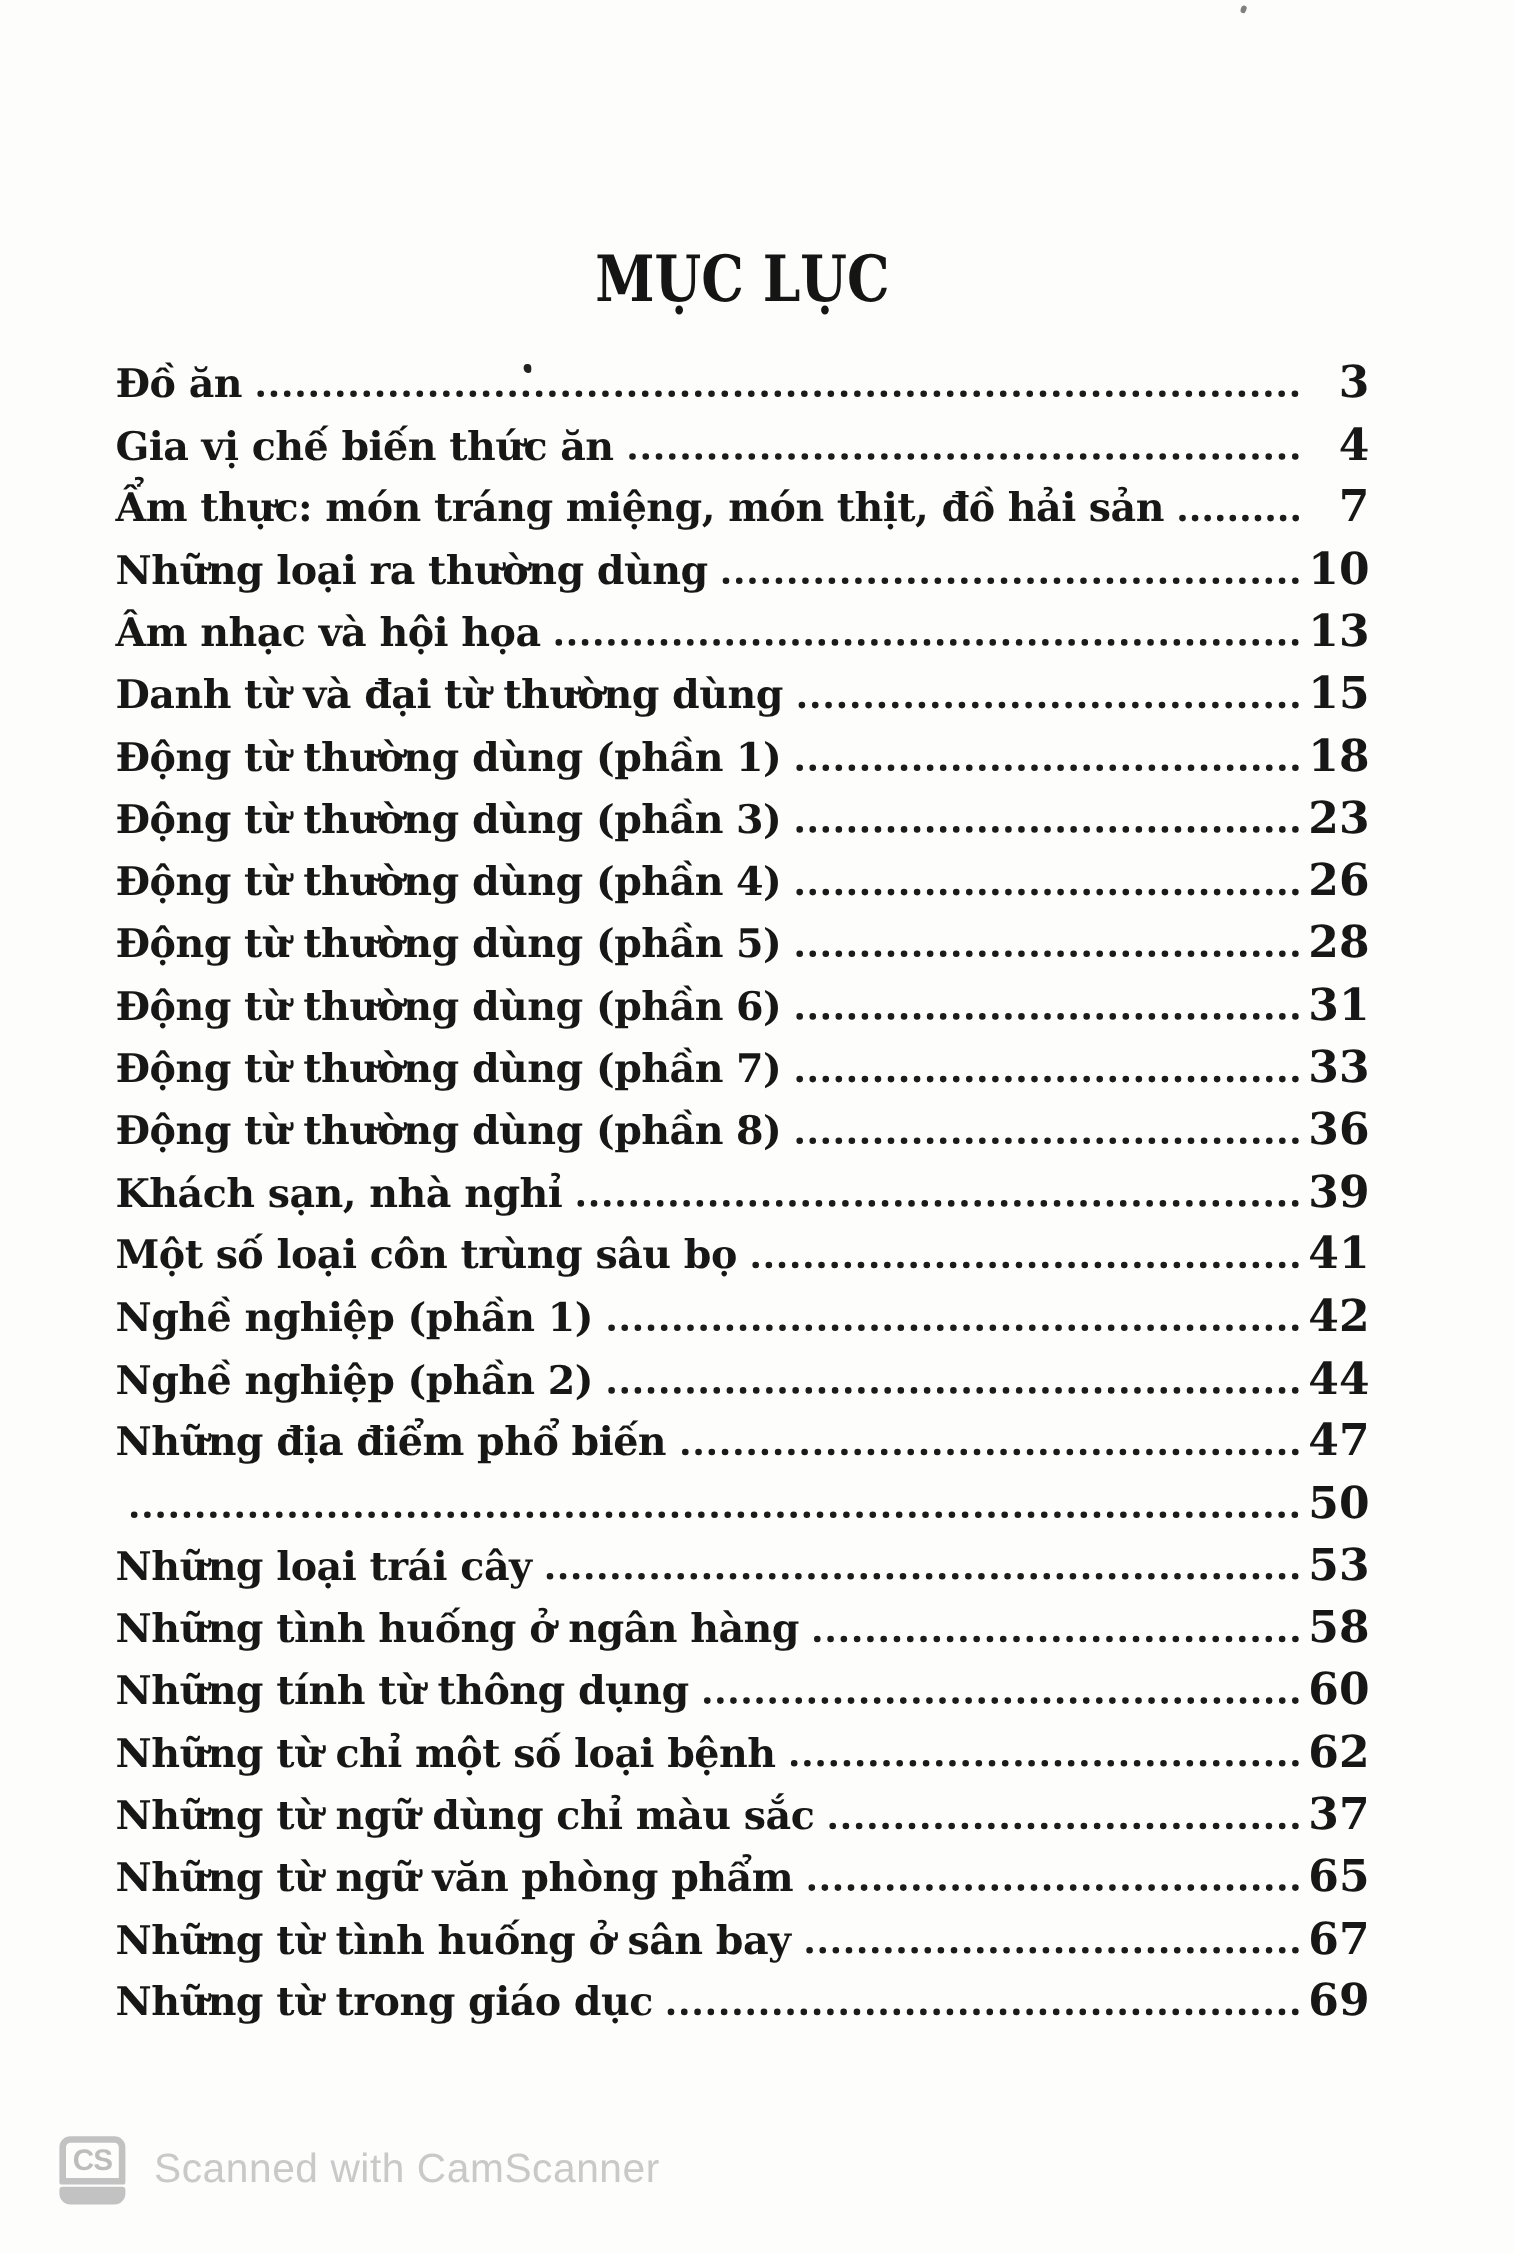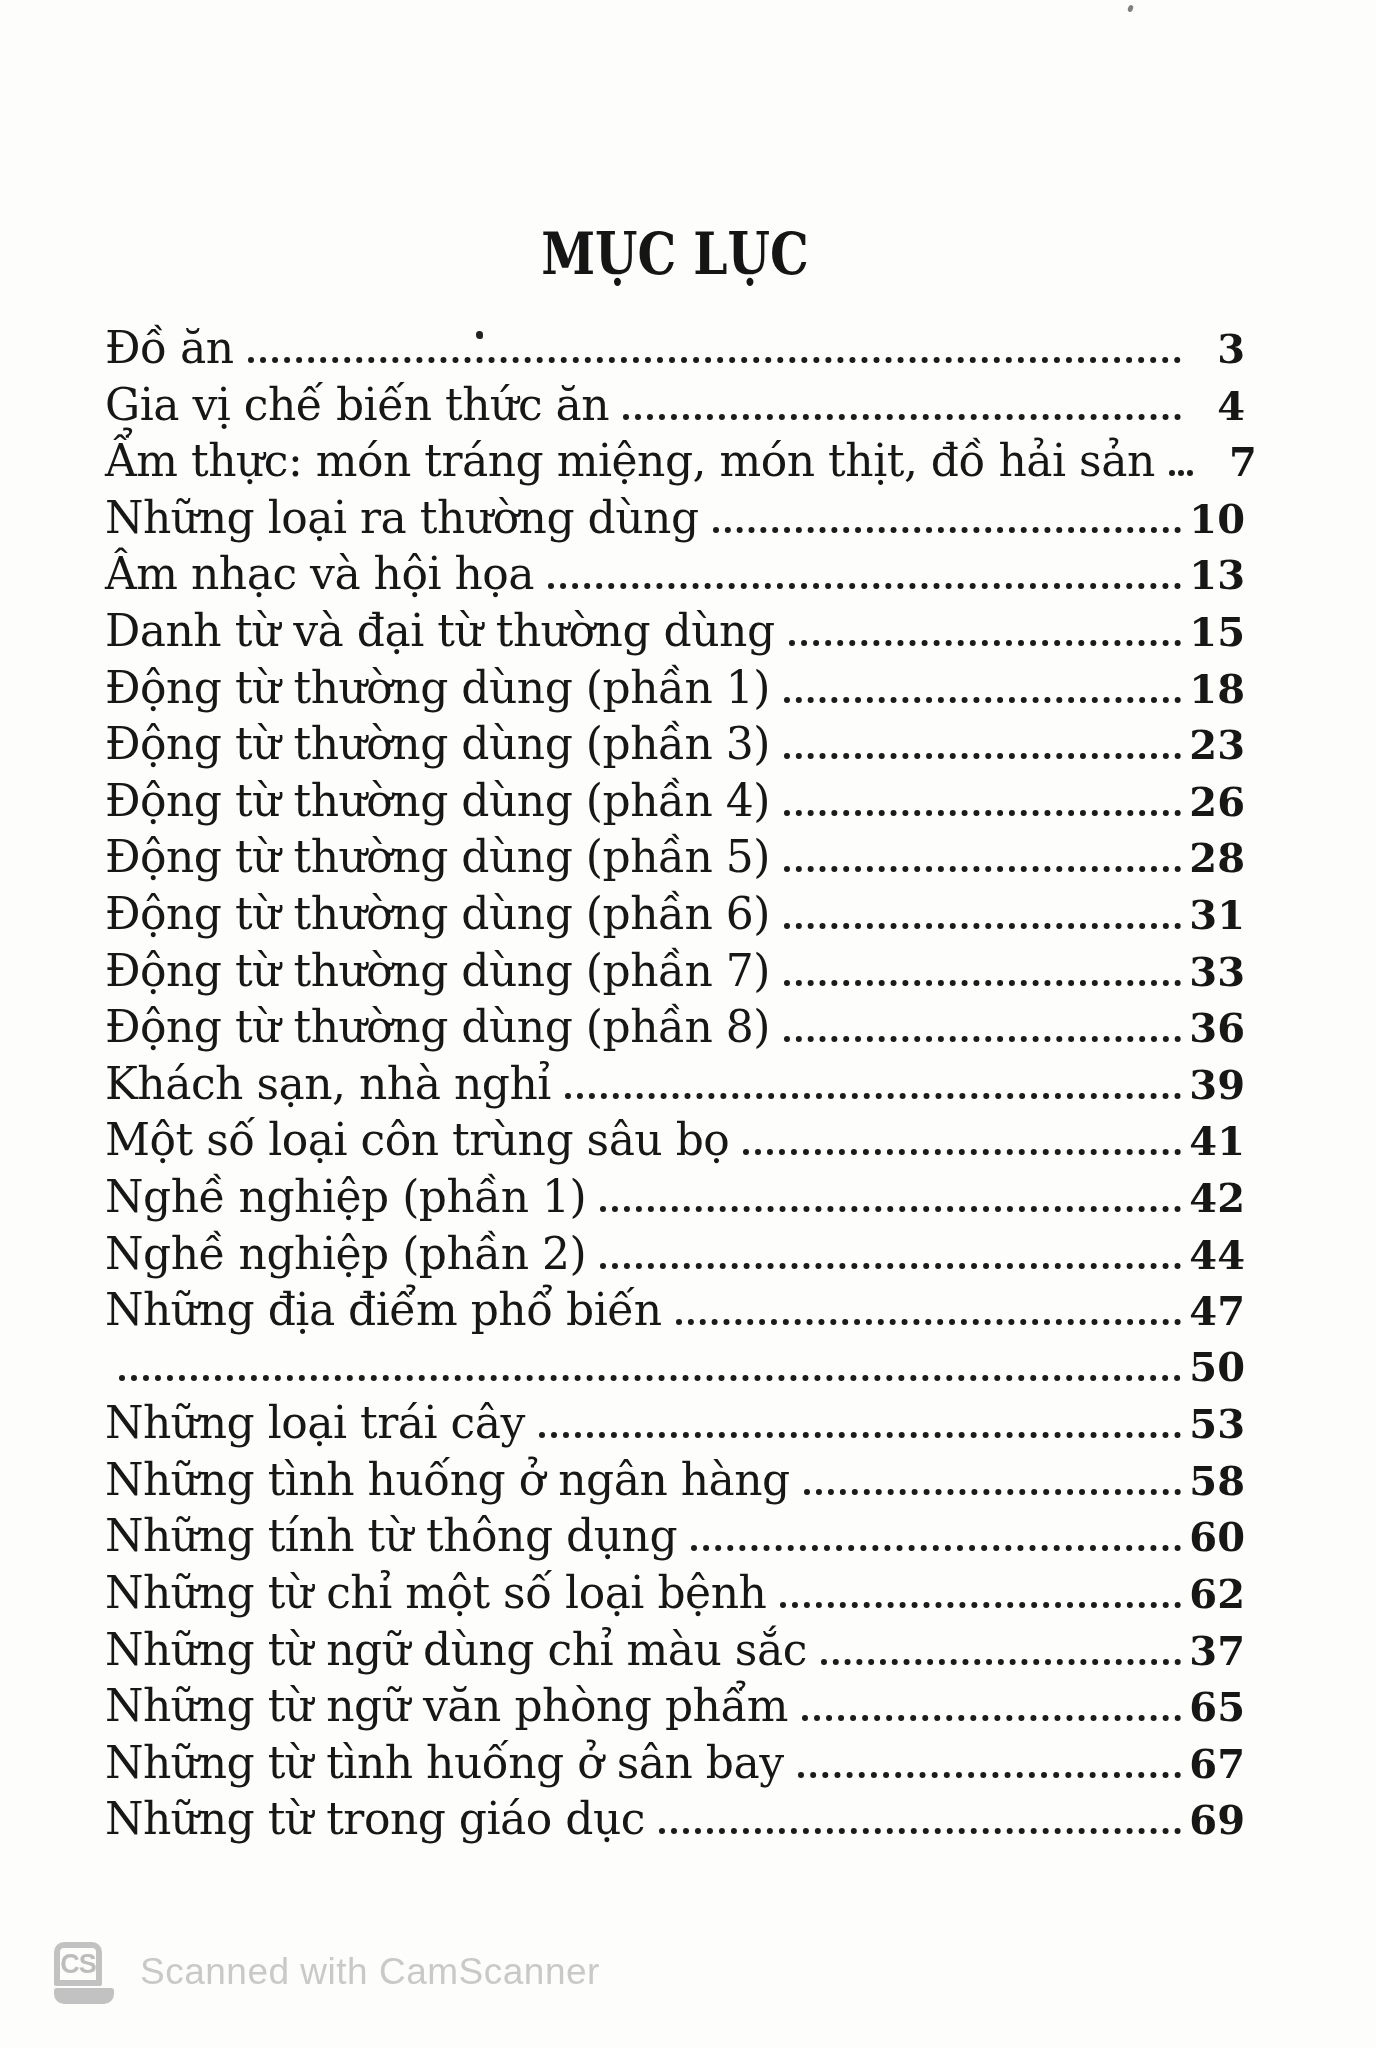--- a/index.html
+++ b/index.html
@@ -57,22 +57,22 @@
   .toc {
     margin-top: 32px;
   }
   .toc-row {
     display: flex;
     align-items: baseline;
     height: 56.6px;
     white-space: nowrap;
   }
   .toc-label {
-    font-size: 44px;
-    font-weight: 400;
+    font-size: 36px;
+    font-weight: 700;
     letter-spacing: -0.5px;
     line-height: 56.6px;
     flex: 0 0 auto;
   }
   .toc-leader {
     flex: 1 1 auto;
     min-width: 24px;
     border-bottom: 6px dotted #1b1b1b;
     margin: 0 6px 1px 14px;
     align-self: baseline;
@@ -91,21 +91,21 @@
     top: 1942px;
     display: flex;
     align-items: flex-start;
   }
   .cs-logo {
     width: 60px;
     flex: 0 0 auto;
   }
   .cs-logo-top {
     box-sizing: border-box;
-    width: 48px;
+    width: 60px;
     height: 44px;
     border: 6px solid #c2c2c2;
     border-radius: 10px 10px 2px 2px;
     background: #fdfdfc;
     display: flex;
     align-items: center;
     justify-content: center;
   }
   .cs-logo-top span {
     font-family: "Liberation Sans", sans-serif;

